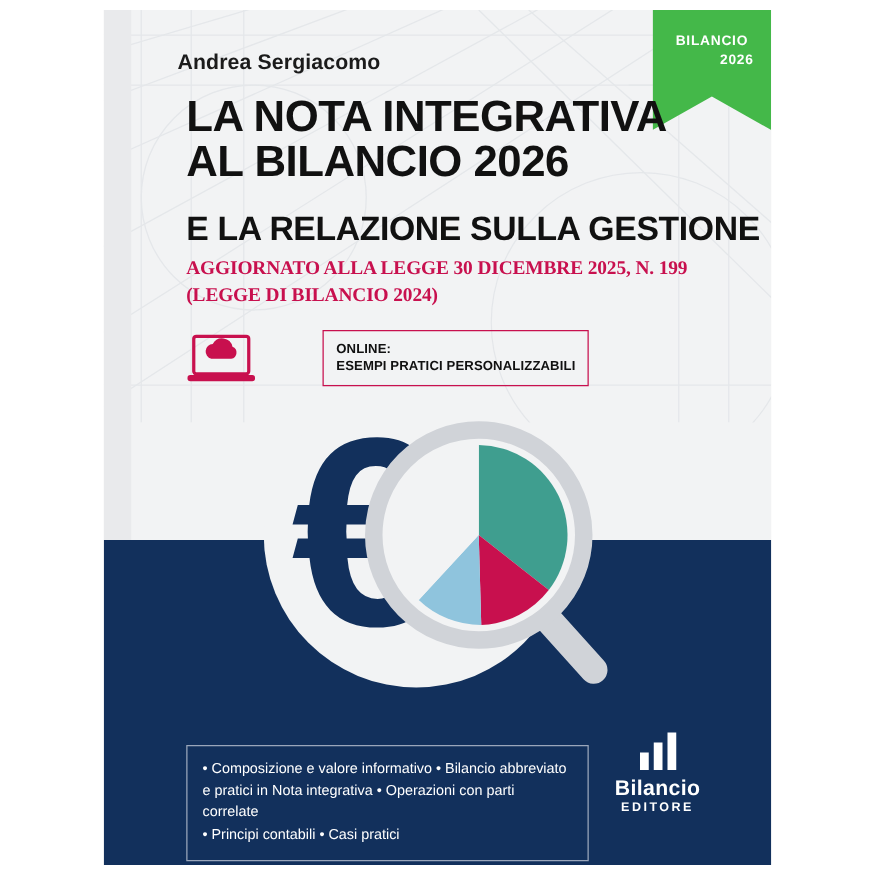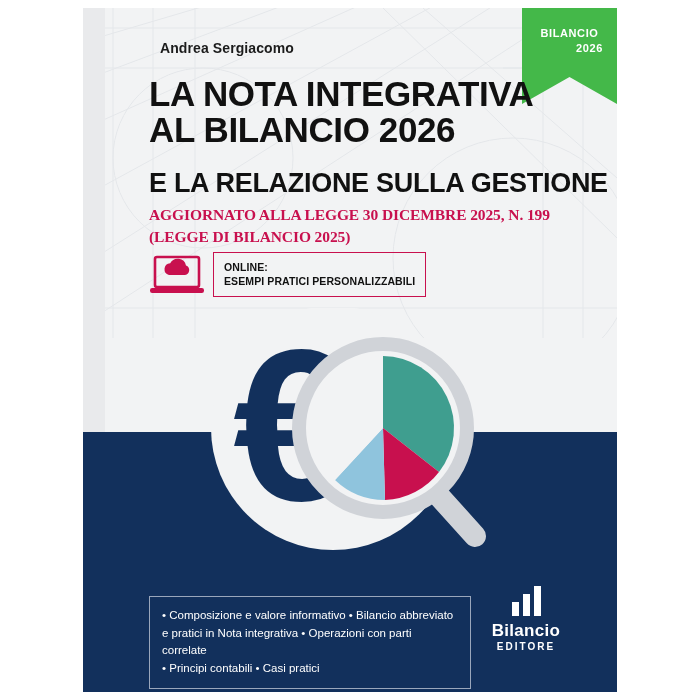--- a/index.html
+++ b/index.html
@@ -74,23 +74,23 @@
   .flag .l2 {
     font-size: 11px;
     font-weight: bold;
     letter-spacing: 0.6px;
     line-height: 15px;
     margin-left: 40px;
   }
 
   .author {
     position: absolute;
-    left: 77px;
+    left: 59px;
     top: 32px;
-    font-size: 14px;
+    font-size: 17px;
     font-weight: bold;
     color: #1b1b1b;
     letter-spacing: 0.1px;
   }
 
   .title-block {
     position: absolute;
     left: 66px;
     top: 68px;
     width: 420px;
@@ -123,23 +123,24 @@
     font-weight: bold;
     line-height: 22px;
     letter-spacing: -0.1px;
     font-family: Liberation Serif, serif;
   }
 
   
   .online-group {
     position: absolute;
     left: 66px;
-    top: 244px;
+    top: 256px;
     display: flex;
     align-items: center;
+    gap: 45px;
   }
   .laptop-icon {
     width: 56px;
     height: 44px;
     position: relative;
     margin-right: 8px;
   }
   .online-box {
     border: 1.4px solid #c8104e;
     padding: 7px 10px 8px 10px;
@@ -281,21 +282,21 @@
     <div class="author">Andrea Sergiacomo</div>
 
     <div class="title-block">
       <div class="title-l1">LA NOTA INTEGRATIVA</div>
       <div class="title-l2">AL BILANCIO 2026</div>
       <div class="title-l3">E LA RELAZIONE SULLA GESTIONE</div>
     </div>
 
     <div class="subtitle">
       <div>AGGIORNATO ALLA LEGGE 30 DICEMBRE 2025, N. 199</div>
-      <div>(LEGGE DI BILANCIO 2025)</div>
+      <div>(LEGGE DI BILANCIO 2024)</div>
     </div>
 
     <div class="online-group">
       <div class="laptop-icon">
         <svg viewBox="0 0 56 44" width="56" height="44">
           <rect x="6" y="4" width="44" height="30" rx="2" fill="none" stroke="#c8104e" stroke-width="2.6"></rect>
           <rect x="1" y="35" width="54" height="5" rx="2.2" fill="#c8104e"></rect>
           <path d="M20 22 a6 6 0 0 1 1.2 -11.8 a8.5 8.5 0 0 1 15.8 2.2 a5 5 0 0 1 -1 9.6 Z" fill="#c8104e"></path>
         </svg>
       </div>

